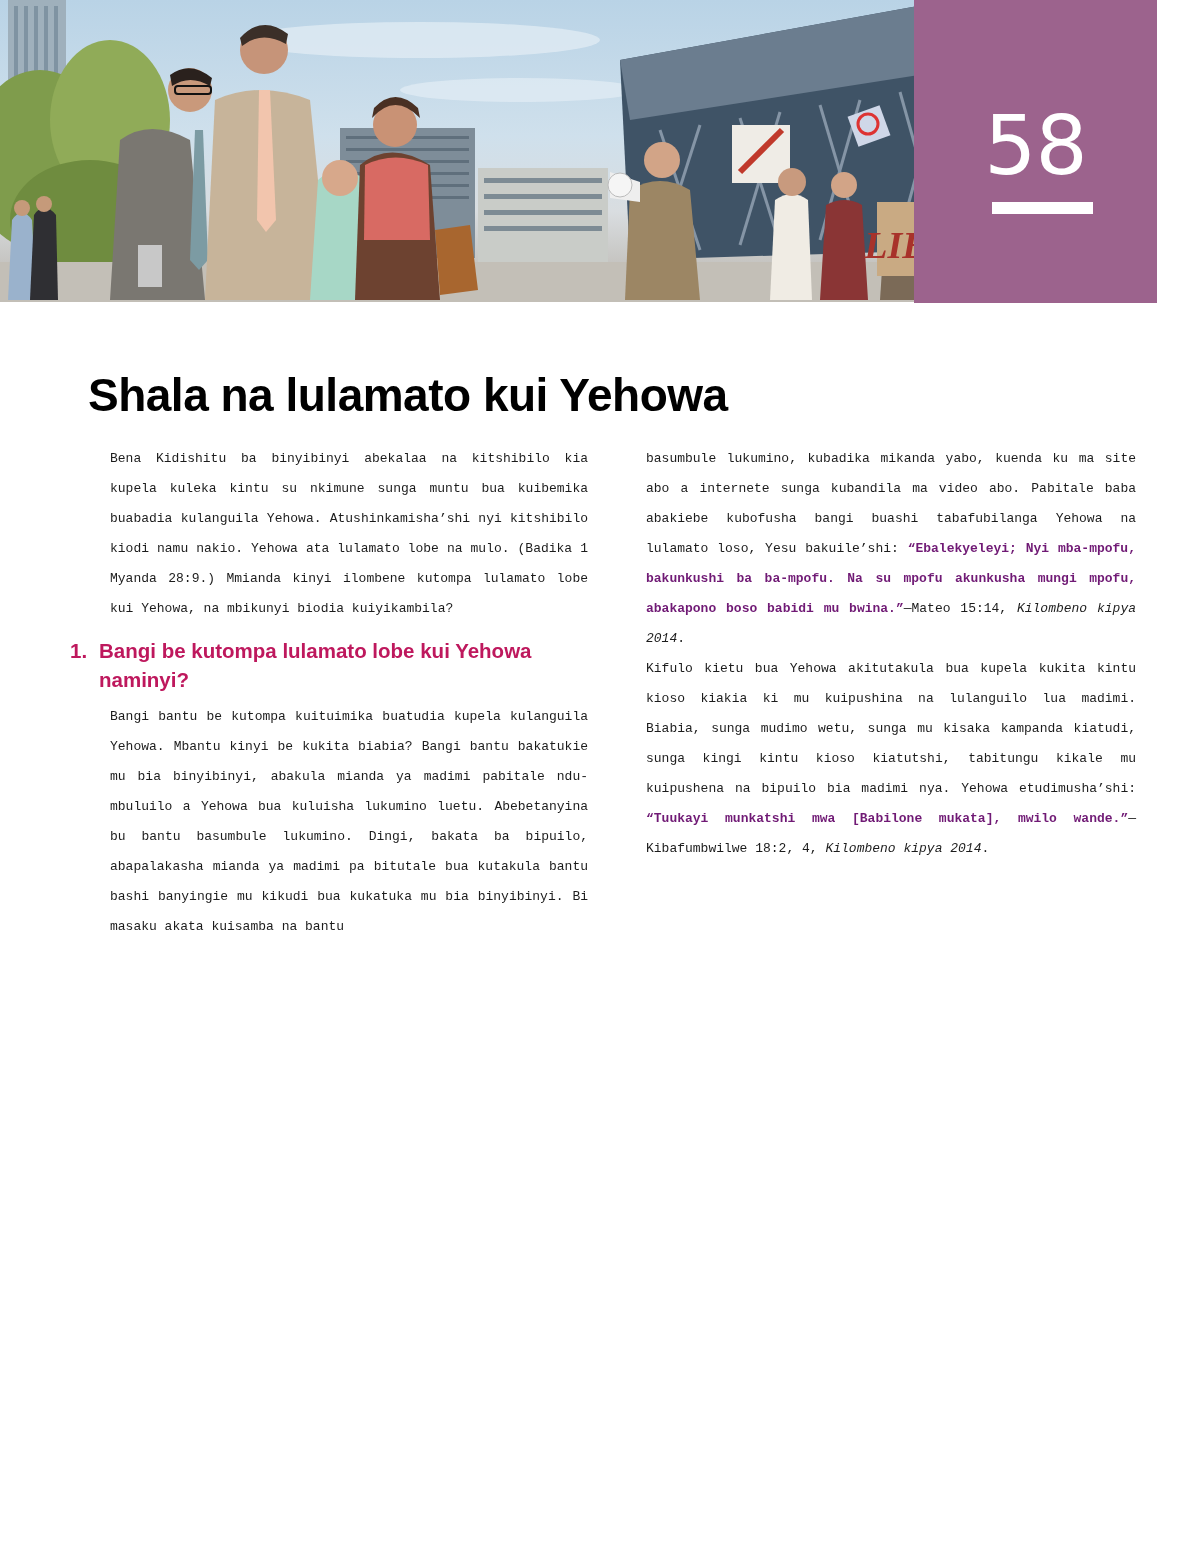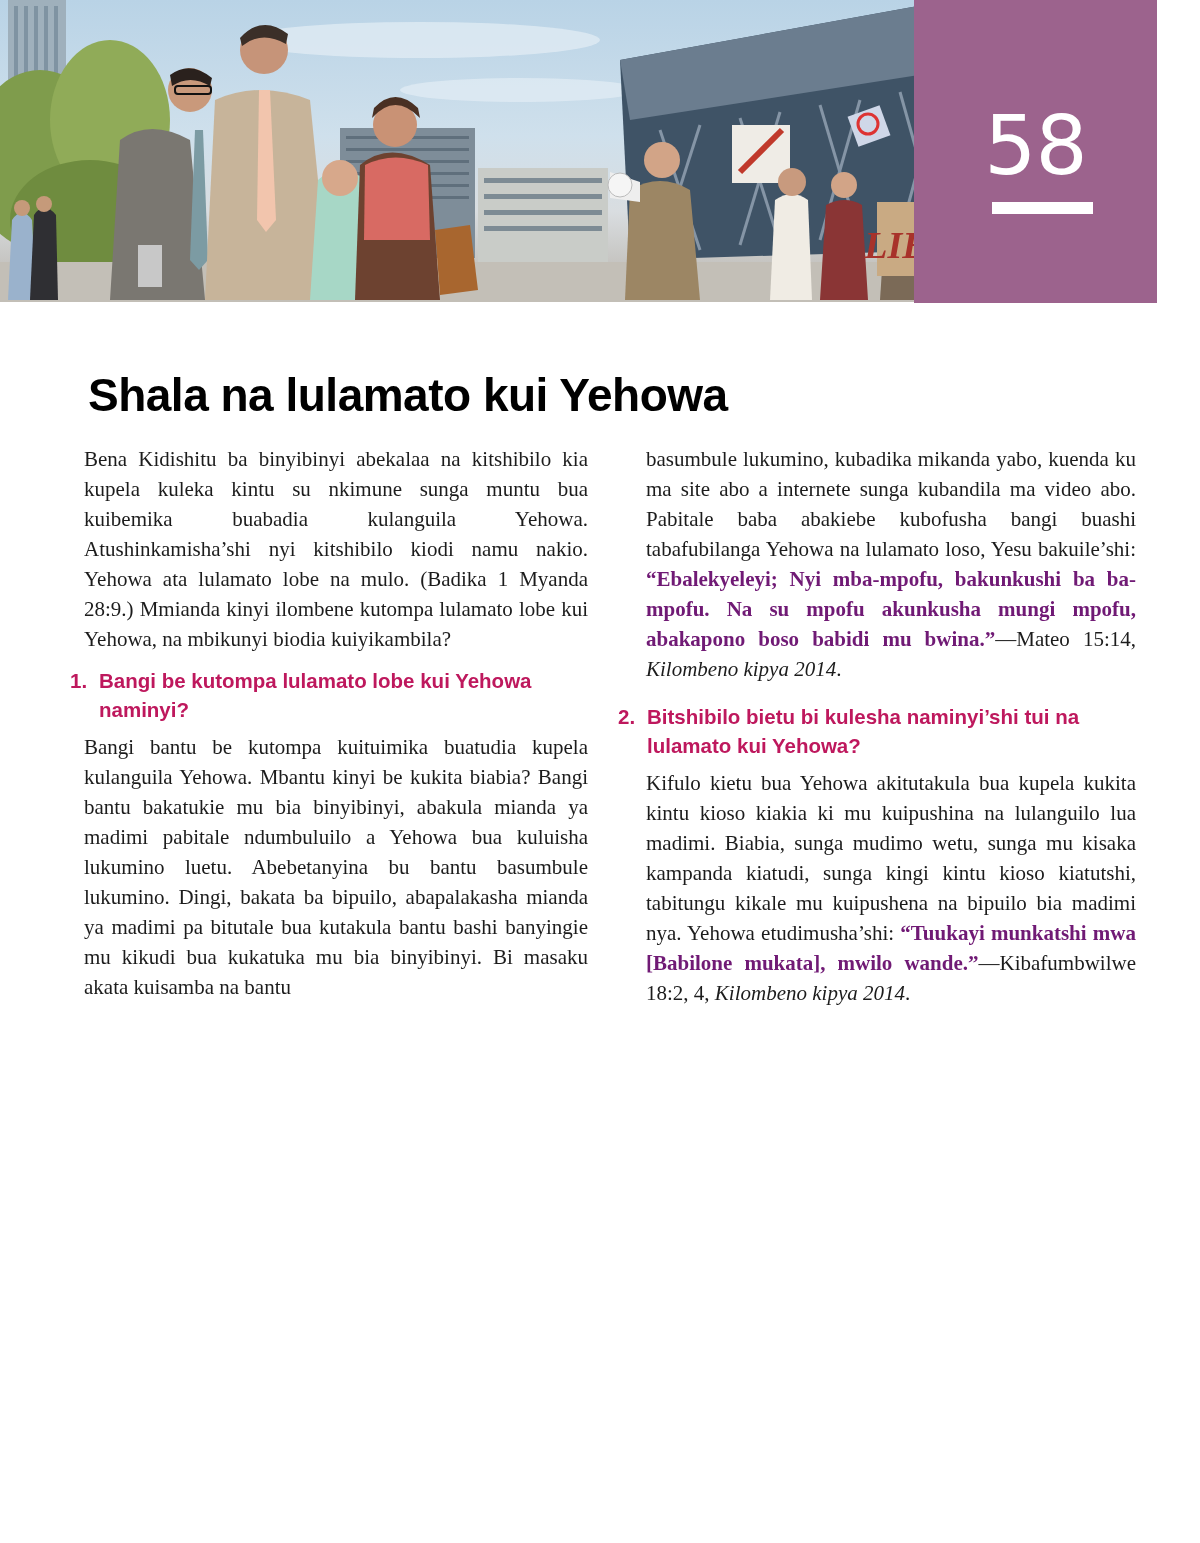--- a/index.html
+++ b/index.html
@@ -16,22 +16,22 @@
   .num-box .bar { position: absolute; left: 78px; width: 101px; top: 202px; height: 12px; background: #ffffff; }
 
   h1.title { position: absolute; left: 72px; top: 352px; margin: 16px;
              font-family: "Liberation Sans", sans-serif; font-weight: bold; font-size: 46px;
              color: #000; letter-spacing: -0.5px; }
 
   .col { position: absolute; top: 444px; }
   .col-left { left: 70px; width: 518px; }
   .col-right { left: 618px; width: 518px; }
 
-  p.body { margin: 0 0 0 14px; font-size: 21px; line-height: 30px; text-align: justify;
-           font-family: Liberation Serif, serif; color: #1c1c1c; hyphens: manual; }
+  p.body { margin: 0 0 0 40px; font-size: 13px; line-height: 30px; text-align: justify;
+           font-family: Liberation Mono, monospace; color: #1c1c1c; hyphens: manual; }
   p.body.cont { margin-left: 28px; }
   .q { margin: 12px 0 8px 0; font-family: "Liberation Sans", sans-serif; font-weight: bold;
        font-size: 20.5px; line-height: 29px; color: #be185d; padding-left: 29px; text-indent: -29px; }
   .q .qnum { display: inline-block; width: 29px; text-indent: 0; }
   b { font-weight: bold; color: #701a75; }
   i { font-style: italic; }
 </style>
 </head>
 <body>
 
@@ -140,17 +140,14 @@
 
   <div class="q">
     <span class="qnum">1.</span><span>Bangi be kutompa lulamato lobe kui Yehowa naminyi?</span>
   </div>
   <p class="body">Bangi bantu be kutompa kuituimika buatudia kupela kulanguila Yehowa. Mbantu kinyi be kuki­ta biabia? Bangi bantu bakatukie mu bia binyi­binyi, abakula mianda ya madimi pabitale ndu­mbuluilo a Yehowa bua kuluisha lukumino luetu. Abebetanyina bu bantu basumbule lukumino. Dingi, bakata ba bipuilo, abapalakasha mianda ya madimi pa bitutale bua kutakula bantu bashi banyingie mu kikudi bua kukatuka mu bia bi­nyibinyi. Bi masaku akata kuisamba na bantu</p>
 </div>
 
 <div class="col col-right">
   <p class="body cont"><span>basumbule lukumino, kubadika mikanda yabo, kuenda ku ma site abo a internete sunga kuba­ndila ma video abo. Pabitale baba abakiebe ku­bofusha bangi buashi tabafubilanga Yehowa na lulamato loso, Yesu bakuile’shi: </span><b>“Ebalekyeleyi; Nyi mba-mpofu, bakunkushi ba ba-mpofu. Na su mpofu akunkusha mungi mpofu, abakapo­no boso babidi mu bwina.”</b><span>—Mateo 15:14, </span><i>Kilo­mbeno kipya 2014</i><span>.</span></p>
 
-  <div class="q" style="margin-top:18px">
-    <span class="qnum">2.</span><span>Bitshibilo bietu bi kulesha naminyi’shi tui na lulamato kui Yehowa?</span>
-  </div>
   <p class="body cont"><span>Kifulo kietu bua Yehowa akitutakula bua kupela kukita kintu kioso kiakia ki mu kuipushina na lulanguilo lua madimi. Biabia, sunga mudimo wetu, sunga mu kisaka kampanda kiatudi, su­nga kingi kintu kioso kiatutshi, tabitungu kikale mu kuipushena na bipuilo bia madimi nya. Ye­howa etudimusha’shi: </span><b>“Tuukayi munkatshi mwa [Babilone mukata], mwilo wande.”</b><span>—Kibafu­mbwilwe 18:2, 4, </span><i>Kilombeno kipya 2014</i><span>.</span></p>
 </div>
 
 </body></html>

